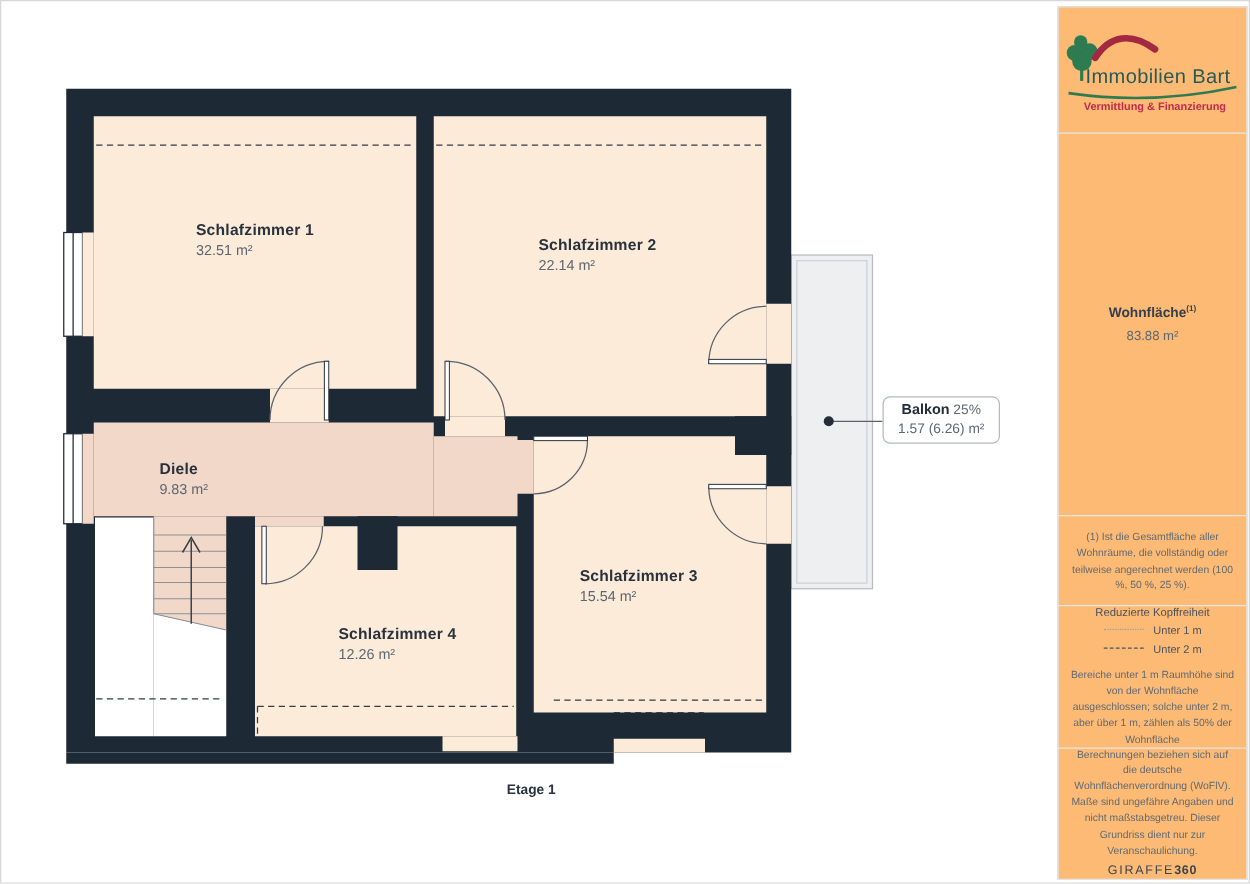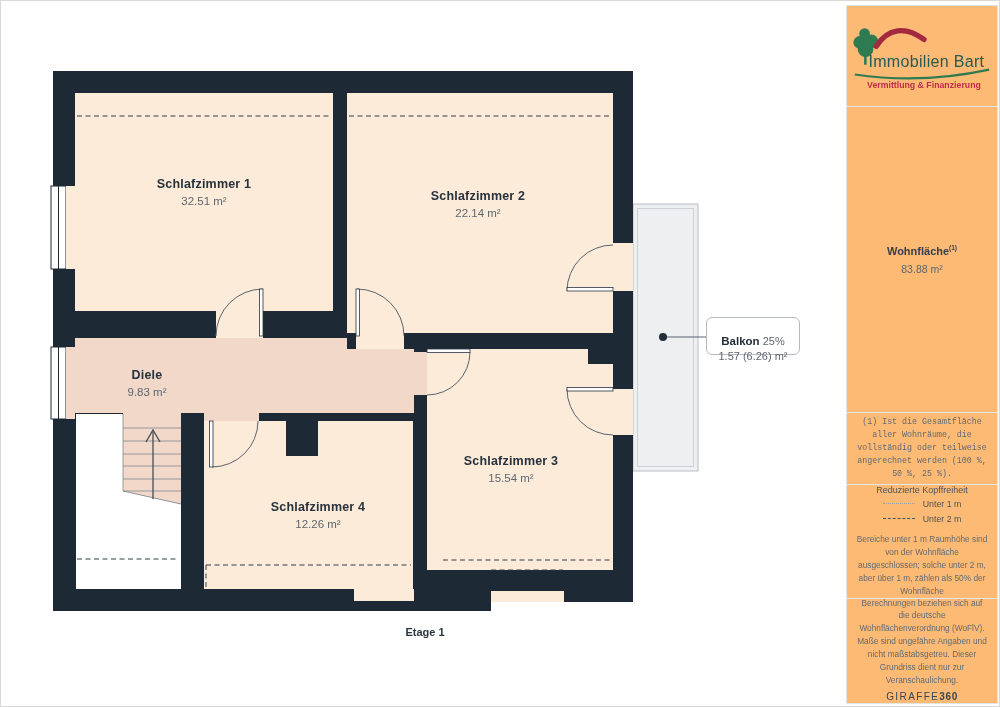--- a/index.html
+++ b/index.html
@@ -2,40 +2,40 @@
 <html><head>
 <meta charset="utf-8">
 <style>
   html,body{margin:0;padding:0;background:#fff;}
   .page{position:relative;width:1000px;height:707px;background:#ffffff;border:1px solid #d8d8d8;
         box-sizing:border-box;overflow:hidden;font-family:"Liberation Sans",sans-serif;}
   .abs{position:absolute;}
   svg text{font-family:"Liberation Sans",sans-serif;}
 
   
-  .room-label{position:absolute;transform:translateX(-50%);text-align:center;white-space:nowrap;}
+  .room-label{position:absolute;transform:translateX(-50%);text-align:left;white-space:nowrap;}
   .room-name{font-size:12.5px;line-height:16px;font-weight:bold;color:#28323d;letter-spacing:.2px;}
   .room-area{font-size:11.5px;line-height:15px;color:#5d6771;margin-top:2px;}
   .floor-label{position:absolute;transform:translateX(-50%);font-size:11px;font-weight:bold;color:#2a333e;}
 
   
   .callout{position:absolute;left:705px;top:316px;width:94px;height:38px;box-sizing:border-box;
            background:#fff;border:1px solid #b4bac0;border-radius:6px;text-align:center;
-           padding-top:16px;line-height:15px;font-size:11px;color:#5d6771;}
+           padding-top:3px;line-height:15px;font-size:11px;color:#5d6771;}
   .callout b{color:#232e3a;font-size:11.5px;}
 
   
   .sidebar{position:absolute;left:845px;top:4px;width:152px;height:699px;background:#fdba74;
            border:1px solid #e4e4e4;box-sizing:border-box;}
   .side-sec{box-sizing:border-box;display:flex;flex-direction:column;align-items:center;
             justify-content:center;text-align:center;padding:0 9px;}
   .side-sec + .side-sec{border-top:1px solid #e6e6e6;}
   .sec-logo{height:100px;}
   .sec-area{height:306px;}
-  .sec-note1{height:72px;font-family:Liberation Mono, monospace;}
+  .sec-note1{height:72px;}
   .sec-legend{height:114px;}
   .sec-footer{height:101px;}
   .area-title{font-size:11px;font-weight:bold;color:#333f4c;}
   .area-title sup{font-size:6.5px;}
   .area-value{font-size:10.5px;color:#5d6771;margin-top:7px;}
   .small-note{font-size:8.3px;line-height:1.55;color:#606a74;}
   .legend-title{font-size:9px;color:#49535e;margin-bottom:1px;}
   .legend-row{display:flex;align-items:center;justify-content:center;font-size:8.8px;color:#49535e;margin:2.5px 0;}
   .dash-sample{display:inline-block;width:32px;height:0;margin-right:8px;}
   .dash-sample.dotted{border-top:1px dotted #9aa0a6;}

